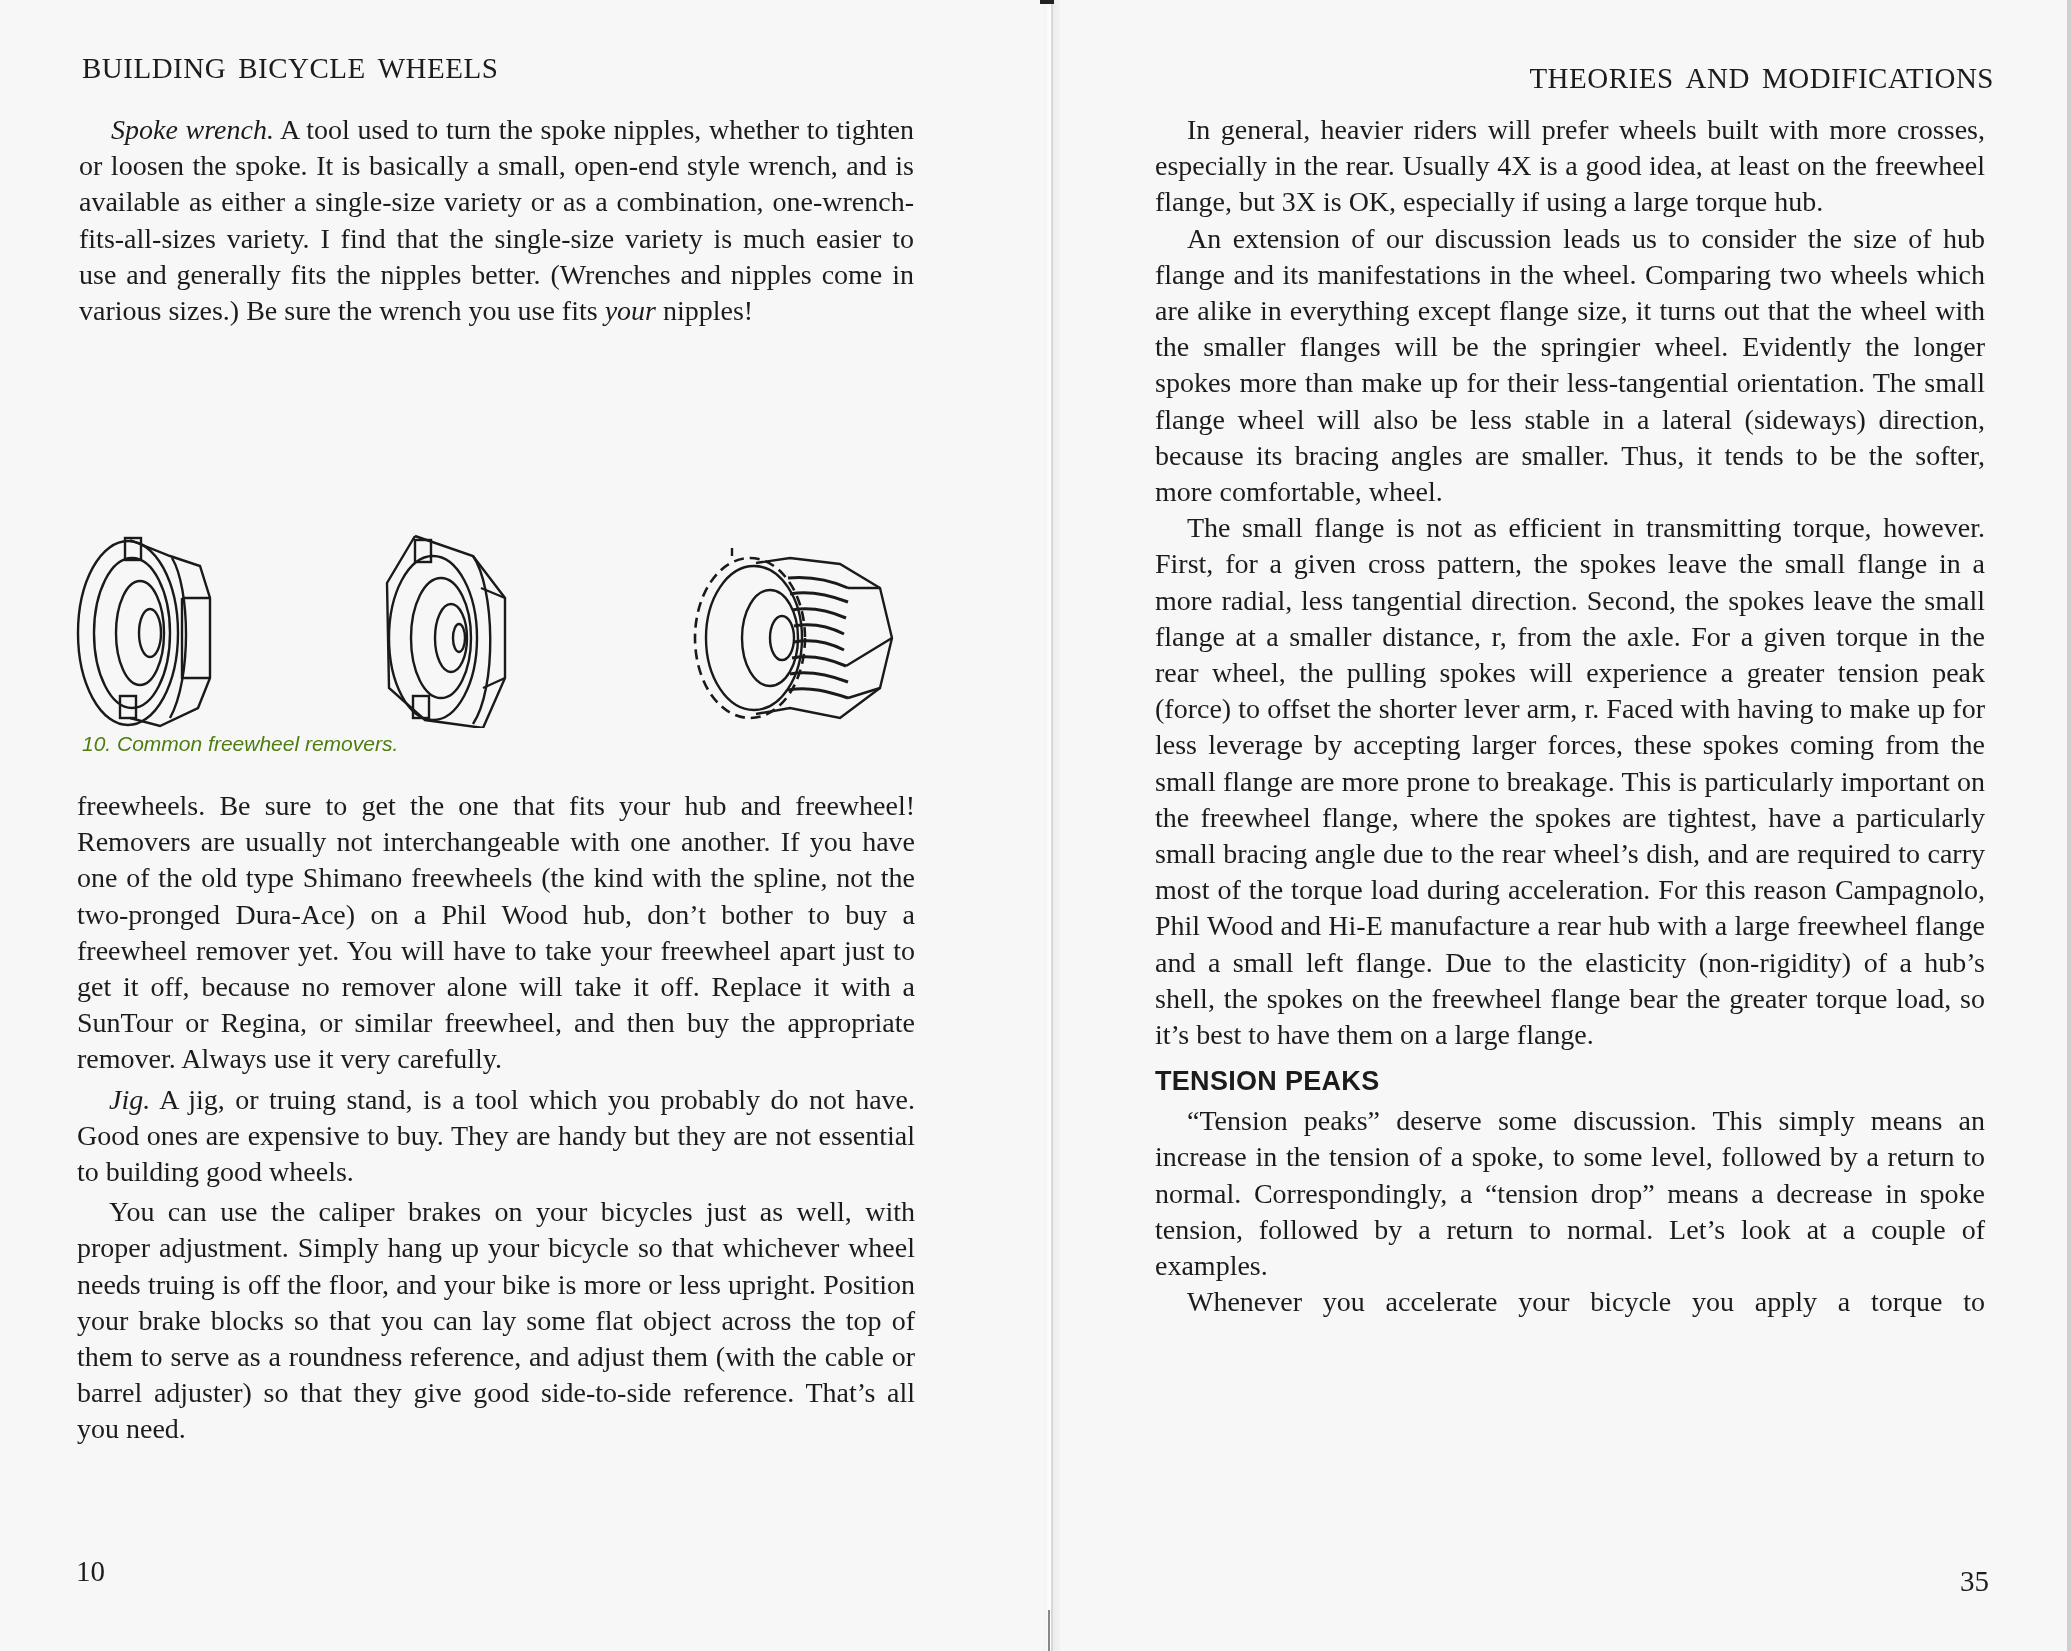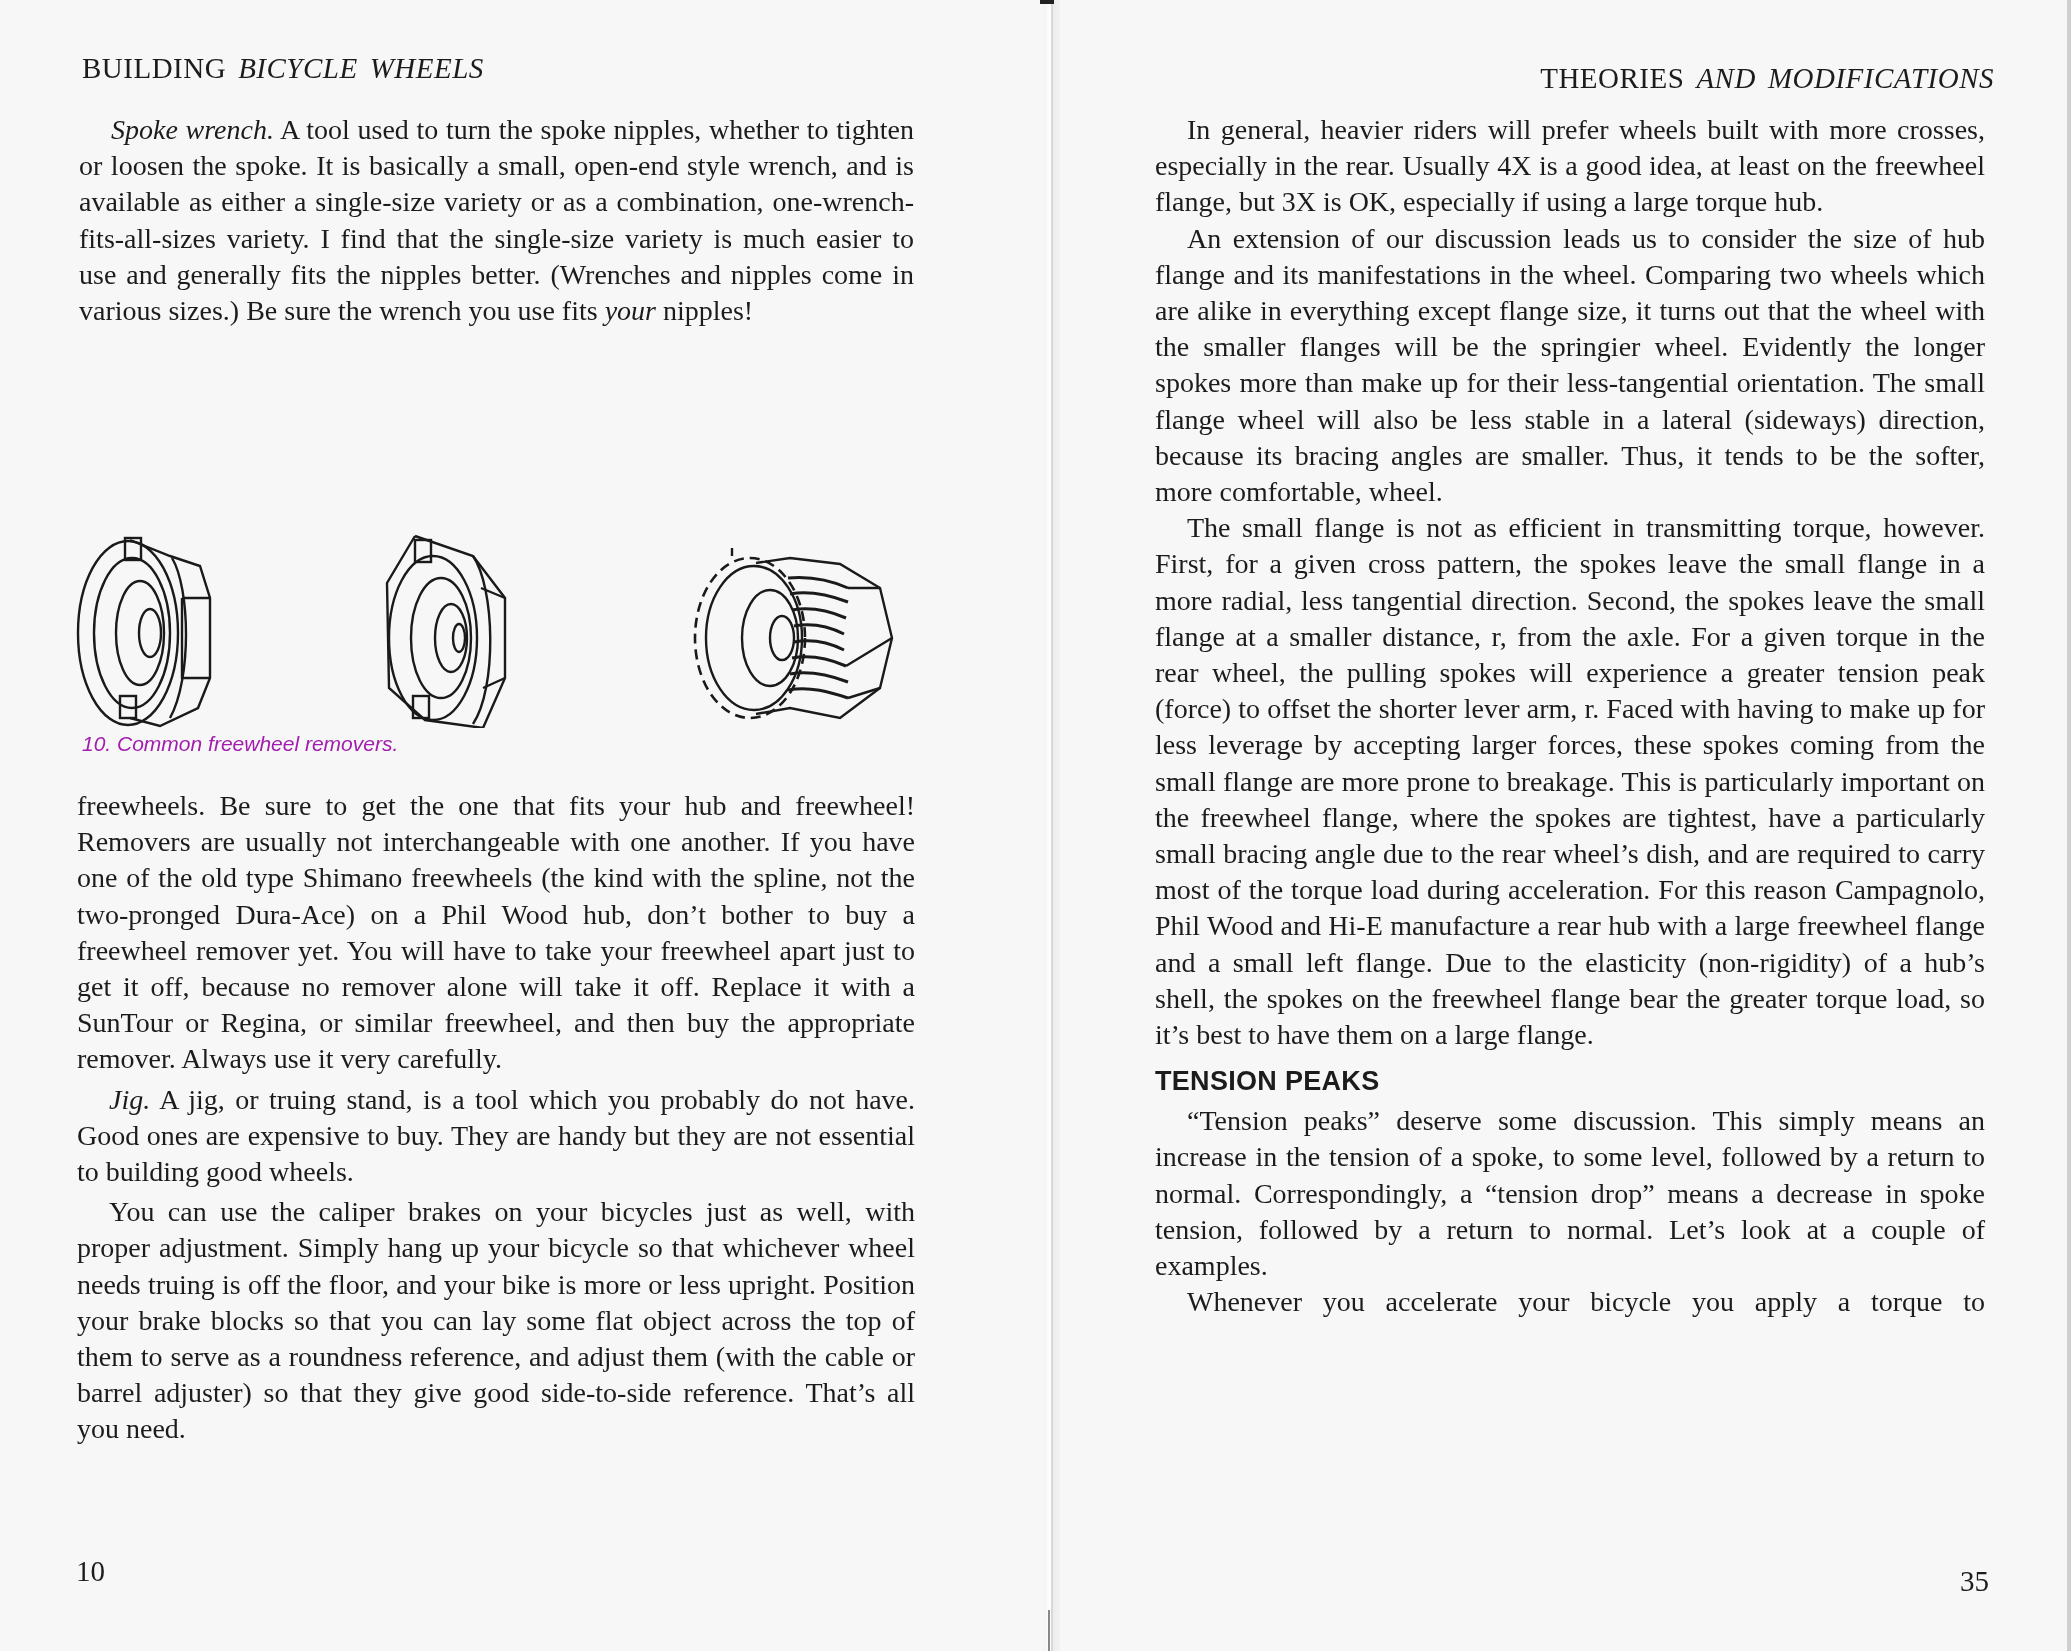--- a/index.html
+++ b/index.html
@@ -20,21 +20,21 @@
   .gutter-mark { position:absolute; left:1040px; top:0; width:14px; height:4px; background:#222; }
   .gutter-mark-bottom { position:absolute; left:1048px; top:1610px; width:2px; height:41px; background:#888; }
   .right-edge { position:absolute; left:2067px; top:0; width:4px; height:1651px; background:#cfcfcf; }
 
   .running-head {
     position:absolute; font-size:29px; letter-spacing:0.5px; text-transform:uppercase;
     font-weight:normal;
   }
   .rh-left { left:82px; top:52px; }
   .rh-right { right:77px; top:62px; text-align:right; }
-  .rh-right span + span, .rh-left span + span { margin-left:12px;font-style:italic; }
+  .rh-right span + span, .rh-left span + span { margin-left:12px; }
 
   .col { position:absolute; font-size:28px; line-height:36.2px; text-align:justify; hyphens:none; }
   .col-left { left:79px; top:112px; width:835px; }
   .col-left-2 { left:77px; top:788px; width:838px; }
   .col-right { left:1155px; top:112px; width:830px; }
 
   .col p { margin:0; text-indent:32px; }
   .col p.noindent { text-indent:0; }
   .col p.last-justified { text-align-last:justify; }
   .col i { font-style:italic; }
@@ -43,21 +43,21 @@
     font-family:"Liberation Sans","DejaVu Sans",sans-serif;
     font-weight:bold; font-size:27px; letter-spacing:0.3px;
     margin:12px 0 6px 0; line-height:32px;
   }
 
   .figure { position:absolute; left:70px; top:528px; width:860px; height:200px; }
   .figure svg { position:absolute; top:0; }
   .caption {
     position:absolute; left:82px; top:732px;
     font-family:"Liberation Sans","DejaVu Sans",sans-serif;
-    font-style:italic; font-size:21px; color:#a21caf;
+    font-style:italic; font-size:21px; color:#4d7c0f;
   }
 
   .folio { position:absolute; font-size:29px; }
   .folio-left { left:76px; top:1555px; }
   .folio-right { left:1960px; top:1565px; }
 </style>
 </head>
 <body>
 
 <div class="page page-left">

